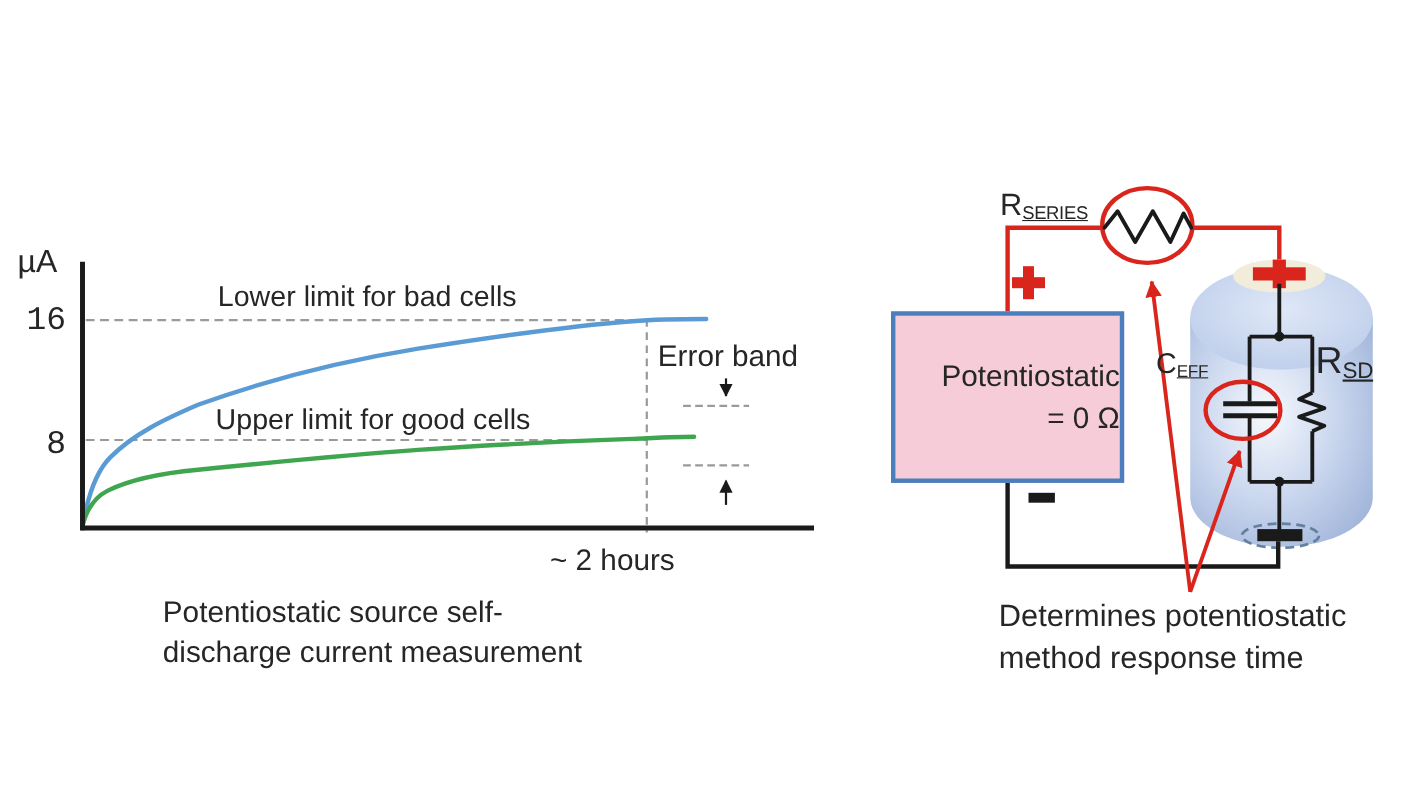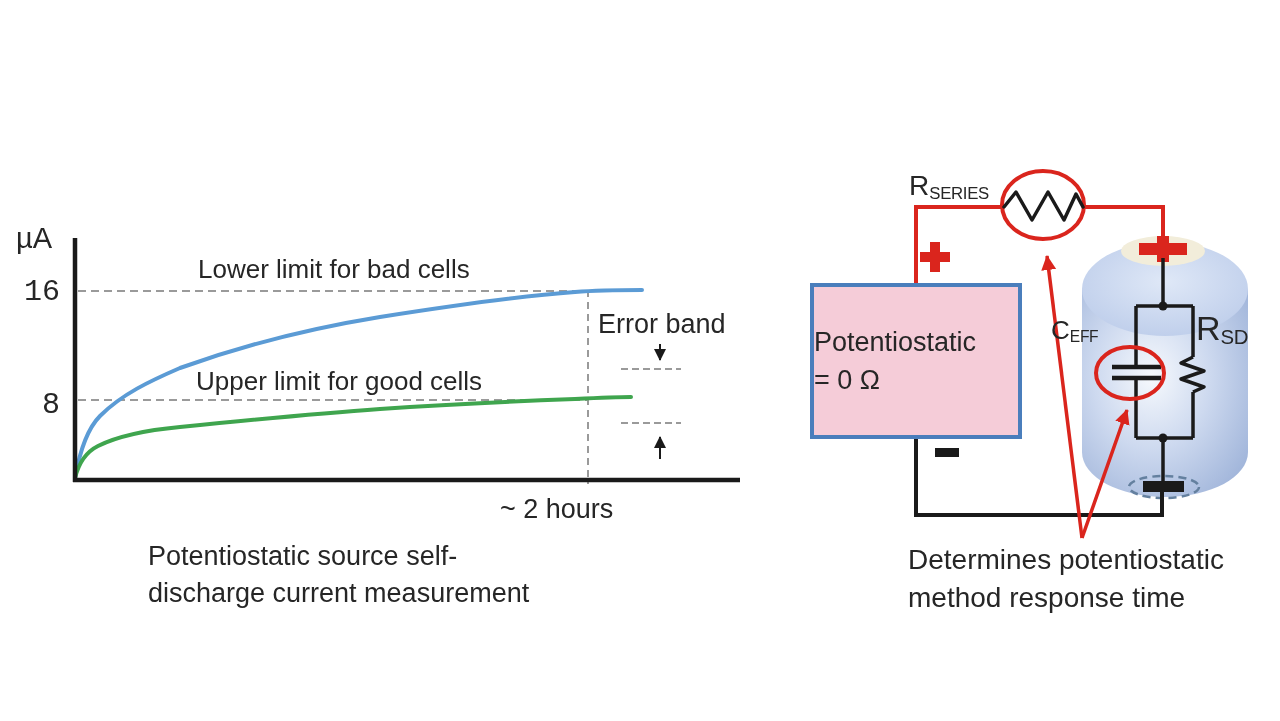--- a/index.html
+++ b/index.html
@@ -4,40 +4,40 @@
 <style>
   html,body{margin:0;padding:0;background:#ffffff;}
   .stage{
     position:relative;width:1280px;height:721px;background:#ffffff;overflow:hidden;
     font-family:"Liberation Sans",sans-serif;color:var(--ink,#262626);
   }
   .stage svg{position:absolute;left:0;top:0;}
   .txt{position:absolute;white-space:nowrap;line-height:1.15;}
   .center{text-align:left;}
   .right{text-align:right;font-family:Liberation Mono, monospace;}
-  .sub{font-size:0.60em;vertical-align:-0.22em;letter-spacing:-0.3px;}
+  .sub{font-size:0.60em;vertical-align:-0.22em;letter-spacing:-0.3px;text-decoration:underline;}
   
   .ua-label{left:16px;top:222px;font-size:29px;}
   .tick-16{left:14px;top:275px;width:46px;font-size:30px;}
   .tick-8{left:14px;top:388px;width:46px;font-size:30px;}
   .lbl-bad{left:198px;top:255px;font-size:26px;}
   .lbl-good{left:196px;top:367px;font-size:26px;}
   .lbl-error{left:598px;top:309px;font-size:27px;}
   .lbl-2hours{left:500px;top:494px;width:152px;font-size:27px;}
   .caption{left:148px;top:538px;width:524px;font-size:27px;line-height:37px;white-space:normal;}
   
   .r-series{left:909px;top:170px;font-size:28px;}
   .c-eff{left:1051px;top:316px;font-size:26px;}
   .r-sd{left:1196px;top:309px;font-size:34px;}
   .annotation{left:908px;top:541px;width:348px;font-size:28px;line-height:38px;white-space:normal;}
   
   .source-box{
     position:absolute;left:810px;top:283px;width:212px;height:156px;box-sizing:border-box;
     background:var(--box_fill,#f5ccd8);border:4px solid var(--box_border,#4a7ebc);
-    display:flex;flex-direction:column;justify-content:center;align-items:flex-start;
+    display:flex;flex-direction:column;justify-content:center;align-items:flex-end;
     font-size:27px;line-height:38px;text-align:center;
   }
   
   .s-ink{stroke:#1a1a1a;}
   .s-red{stroke:var(--red,#da251d);}
   .f-red{fill:var(--red,#da251d);}
   .f-ink{fill:#1a1a1a;}
   .s-blue{stroke:var(--blue_curve,#5b9bd5);}
   .s-green{stroke:var(--green_curve,#3fa54e);}
   .s-dash{stroke:var(--dash_gray,#9a9a9a);}

